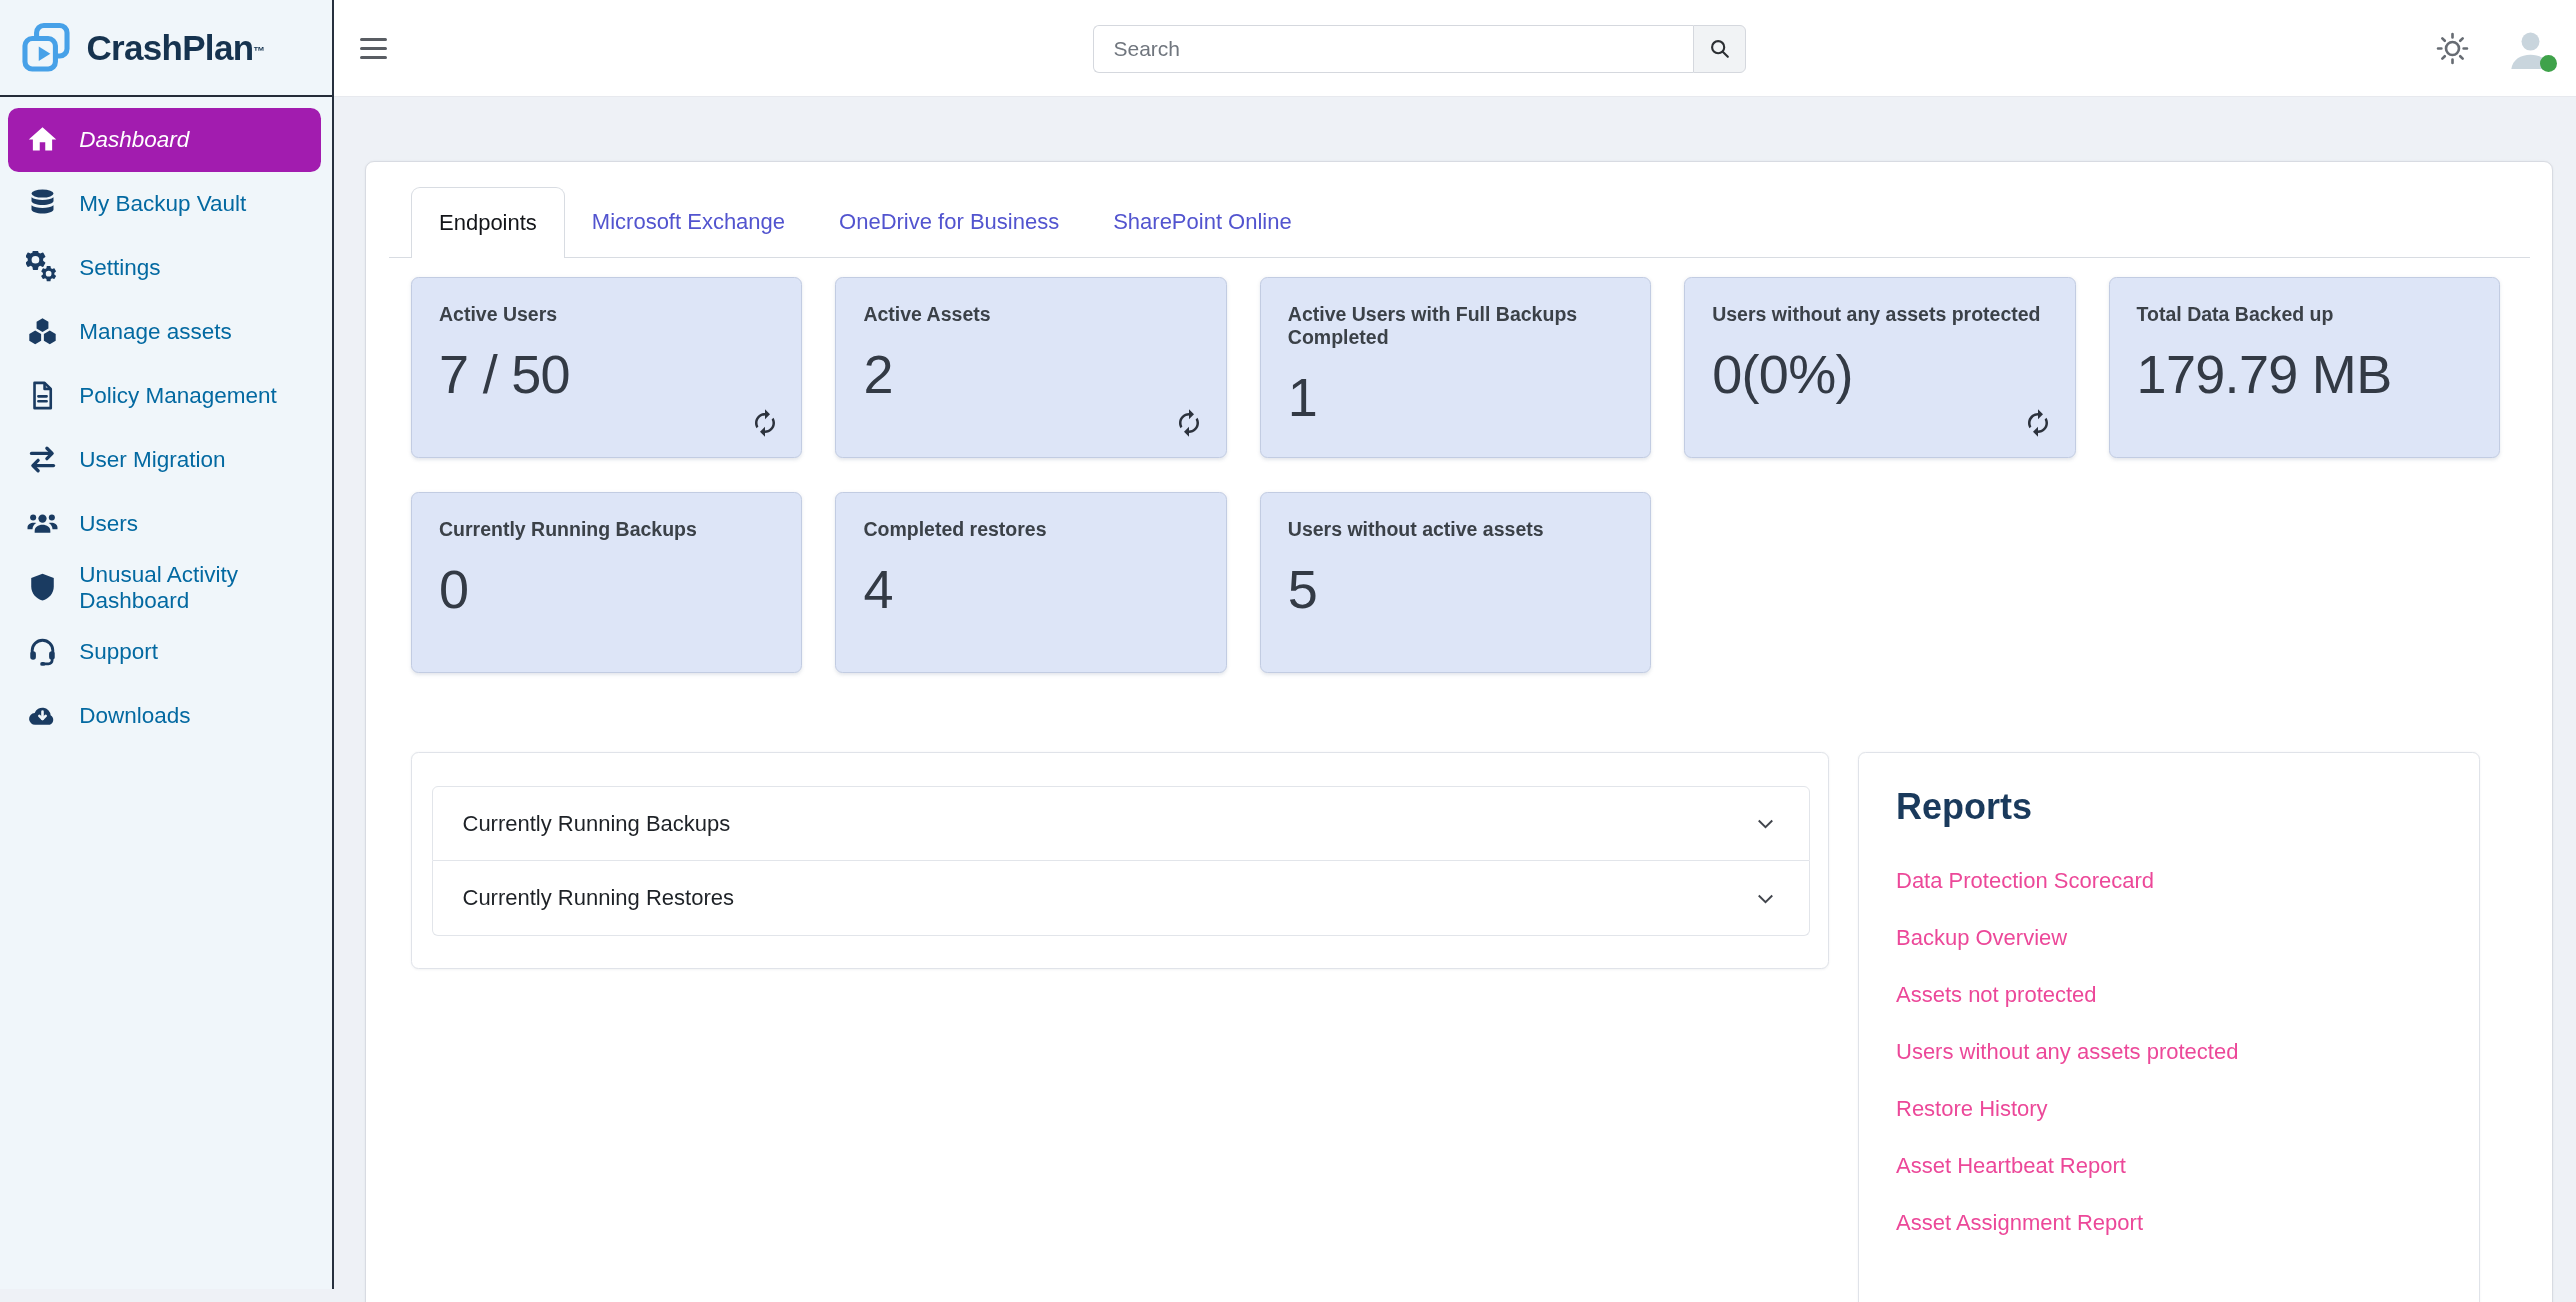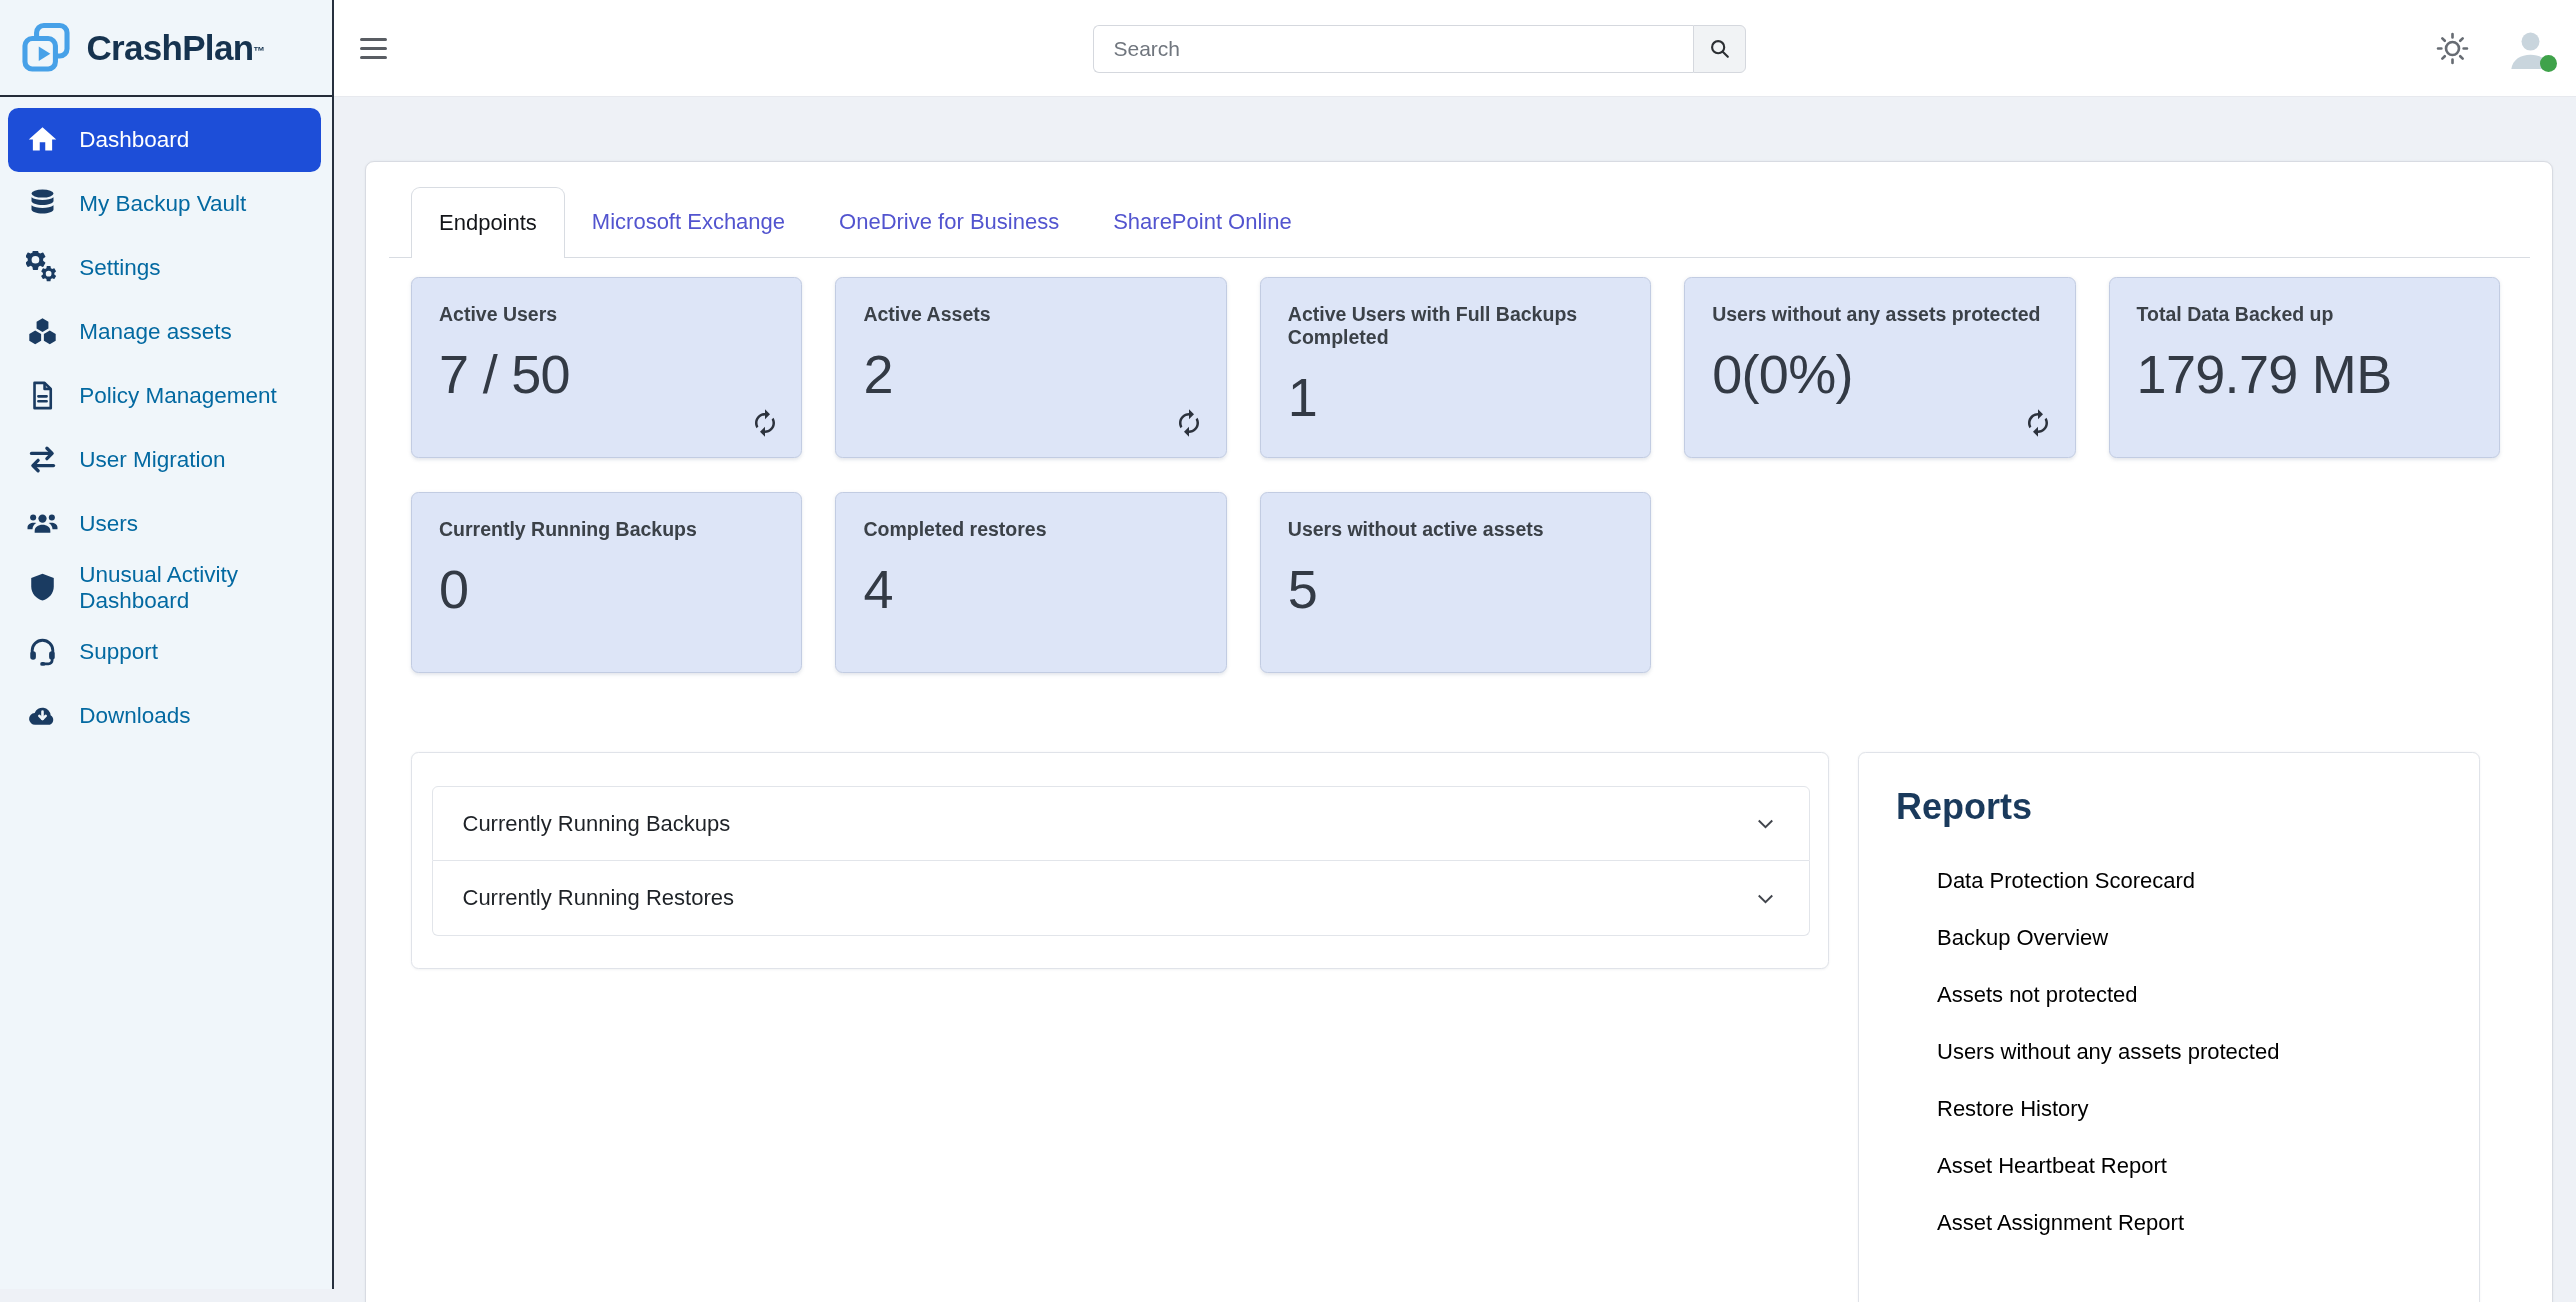--- a/index.html
+++ b/index.html
@@ -14,21 +14,21 @@
   .logo-mark { width:58px; height:58px; flex:0 0 auto; }
   .logo-text { font-size:35px; font-weight:800; color:#16334f; letter-spacing:-0.7px; }
   .logo-tm { font-size:12px; font-weight:700; vertical-align:super; color:#16334f; }
   .nav { padding:10.5px 11.2px 0 8.2px; }
   .nav-item { height:64px; display:flex; align-items:center; gap:20px;
     padding-left:17px; border-radius:10.5px; color:#0369a1; cursor:pointer; }
   .nav-item .ic { width:34px; height:34px; display:flex; align-items:center;
     justify-content:center; color:#1a3b61; flex:0 0 auto; }
   .nav-item .ic svg { width:33px; height:33px; }
   .nav-label { font-size:22.5px; }
-  .nav-item.active { background:#1d4ed8; color:#ffffff; }
+  .nav-item.active { background:#a21caf; color:#ffffff;font-style:italic; }
   .nav-item.active .ic { color:#ffffff; }
 
   
   .topbar { position:absolute; left:334px; right:0; top:0; height:97px;
     background:#ffffff; border-bottom:0.7px solid #e7e9ee; }
   .hamburger { position:absolute; left:25.5px; top:29px; width:30px; height:39px;
     display:flex; flex-direction:column; justify-content:center; gap:5.2px; cursor:pointer; }
   .hamburger i { display:block; width:27px; height:3.7px; border-radius:2.2px; background:#595d63; }
   .search { position:absolute; left:759px; top:25px; height:52px; display:flex;justify-content:flex-end; }
   .search input { width:600px; height:48px; border:0.7px solid #d5d8de;
@@ -85,21 +85,21 @@
   .acc-item:first-child { border-radius:6px 6px 0 0; }
   .acc-item + .acc-item { border-top:none; border-radius:0 0 6px 6px; }
   .acc-label { font-size:22px; color:#1e2227; }
   .acc-chevron { margin-left:auto; width:27px; height:27px; color:#41454c; }
 
   .reports { width:622px; height:599px; background:#fff; border:0.7px solid #e0e3e9;
     border-radius:7.5px; padding:33px 37px 0 37px; box-shadow:0 0.7px 2.2px rgba(40,50,70,.06); }
   .reports-title { font-size:36px; font-weight:700; color:#1a3a5c; }
   .report-list { list-style:none; margin-top:40px; }
   .report-list li { margin-bottom:31px; }
-  .report-link { font-size:22px; color:#000000; text-decoration:none; cursor:pointer;margin-left:41px; }
+  .report-link { font-size:22px; color:#ec4899; text-decoration:none; cursor:pointer; }
 </style>
 </head>
 <body>
 
 <aside class="sidebar">
   <div class="logo-row">
     <svg class="logo-mark" viewBox="0 0 80 80">
       <rect x="27" y="9" width="42" height="42" rx="10" fill="none" stroke="#47a1e8" stroke-width="7"></rect>
       <rect x="11" y="27" width="42" height="42" rx="10" fill="#f0f6fa" stroke="#47a1e8" stroke-width="7"></rect>
       <path d="M30 38 L46 48 L30 58 Z" fill="#47a1e8"></path>

